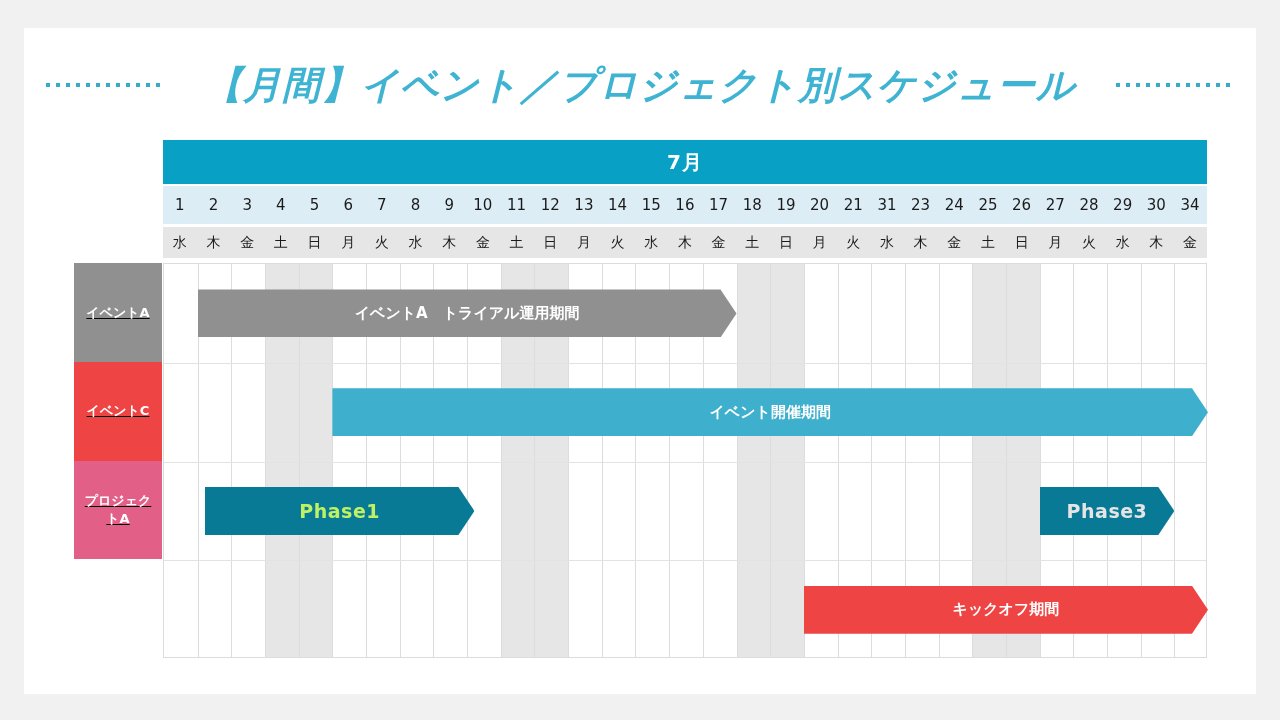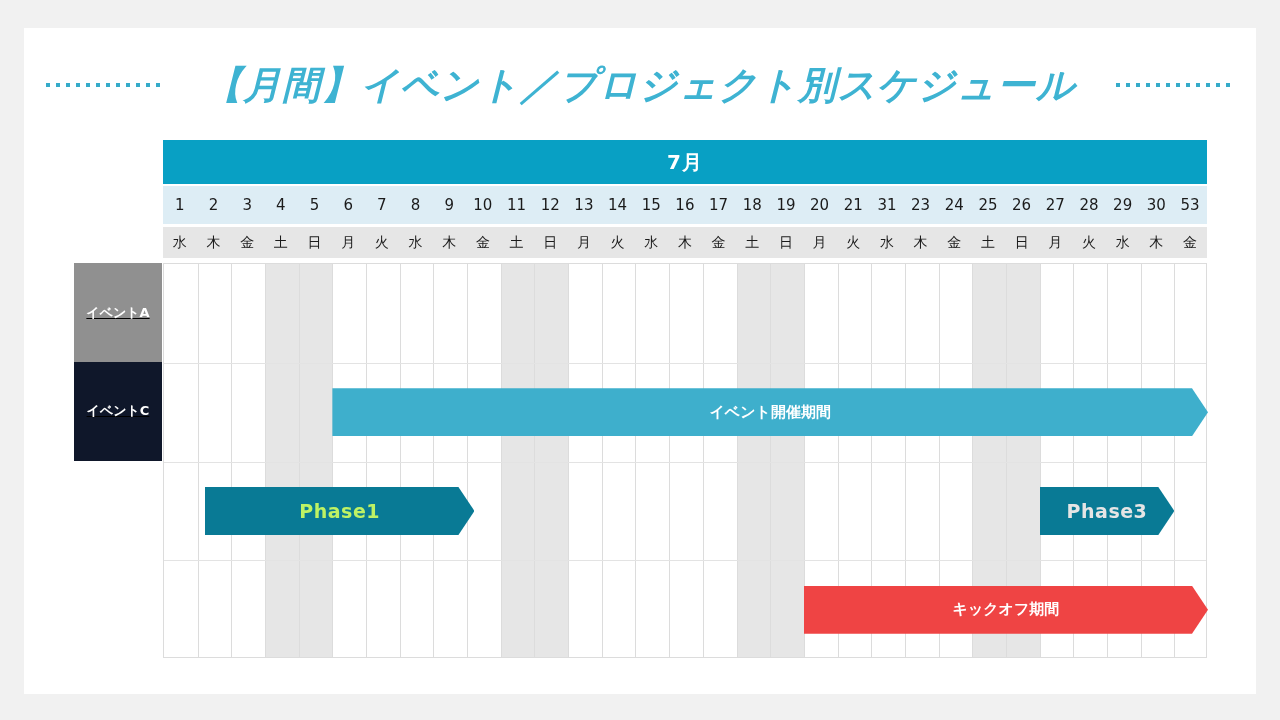--- a/index.html
+++ b/index.html
@@ -106,21 +106,21 @@
         <div class="cal-cell">21</div>
         <div class="cal-cell">31</div>
         <div class="cal-cell">23</div>
         <div class="cal-cell">24</div>
         <div class="cal-cell">25</div>
         <div class="cal-cell">26</div>
         <div class="cal-cell">27</div>
         <div class="cal-cell">28</div>
         <div class="cal-cell">29</div>
         <div class="cal-cell">30</div>
-        <div class="cal-cell">53</div>
+        <div class="cal-cell">34</div>
       </div>
     <div class="weekday-row" id="weekdayRow" style="background: rgb(230, 230, 230);">
         <div class="cal-cell">水</div>
         <div class="cal-cell">木</div>
         <div class="cal-cell">金</div>
         <div class="cal-cell">土</div>
         <div class="cal-cell">日</div>
         <div class="cal-cell">月</div>
         <div class="cal-cell">火</div>
         <div class="cal-cell">水</div>
@@ -143,21 +143,22 @@
         <div class="cal-cell">土</div>
         <div class="cal-cell">日</div>
         <div class="cal-cell">月</div>
         <div class="cal-cell">火</div>
         <div class="cal-cell">水</div>
         <div class="cal-cell">木</div>
         <div class="cal-cell">金</div>
       </div>
     <div class="labels" id="labels">
         <div class="label-block" style="background: rgb(144, 144, 144);">イベントA</div>
-        <div class="label-block" style="background: #0f172a;">イベントC</div>
+        <div class="label-block" style="background: #ef4444;">イベントC</div>
+        <div class="label-block" style="background: rgb(226, 95, 136);">プロジェクトA</div>
       </div>
     <div class="grid" id="grid">
         <div class="shade" style="left: 101.032px; width: 33.6774px; background: rgb(230, 230, 230);"></div>
         <div class="shade" style="left: 134.71px; width: 33.6774px; background: rgb(230, 230, 230);"></div>
         <div class="shade" style="left: 336.774px; width: 33.6774px; background: rgb(230, 230, 230);"></div>
         <div class="shade" style="left: 370.452px; width: 33.6774px; background: rgb(230, 230, 230);"></div>
         <div class="shade" style="left: 572.516px; width: 33.6774px; background: rgb(230, 230, 230);"></div>
         <div class="shade" style="left: 606.194px; width: 33.6774px; background: rgb(230, 230, 230);"></div>
         <div class="shade" style="left: 808.258px; width: 33.6774px; background: rgb(230, 230, 230);"></div>
         <div class="shade" style="left: 841.935px; width: 33.6774px; background: rgb(230, 230, 230);"></div>
@@ -187,20 +188,21 @@
         <div class="vline" style="left: 808.258px; background: rgb(220, 220, 220);"></div>
         <div class="vline" style="left: 841.935px; background: rgb(220, 220, 220);"></div>
         <div class="vline" style="left: 875.613px; background: rgb(220, 220, 220);"></div>
         <div class="vline" style="left: 909.29px; background: rgb(220, 220, 220);"></div>
         <div class="vline" style="left: 942.968px; background: rgb(220, 220, 220);"></div>
         <div class="vline" style="left: 976.645px; background: rgb(220, 220, 220);"></div>
         <div class="vline" style="left: 1010.32px; background: rgb(220, 220, 220);"></div>
         <div class="hline" style="top: 98.75px;"></div>
         <div class="hline" style="top: 197.5px;"></div>
         <div class="hline" style="top: 296.25px;"></div>
+        <div class="bar jp" style="left: 33.6774px; width: 538.839px; top: 25.375px; background: rgb(144, 144, 144); color: rgb(255, 255, 255);">イベントA　トライアル運用期間</div>
         <div class="bar jp" style="left: 168.387px; width: 875.613px; top: 124.125px; background: rgb(62, 175, 204); color: rgb(255, 255, 255);">イベント開催期間</div>
         <div class="bar latin" style="left: 41px; width: 269.419px; top: 222.875px; background: rgb(9, 122, 149); color: #bef264;">Phase1</div>
         <div class="bar latin" style="left: 875.613px; width: 134.71px; top: 222.875px; background: rgb(9, 122, 149); color: #e5e5e5;">Phase3</div>
         <div class="bar jp" style="left: 639.871px; width: 404.129px; top: 321.625px; background: #ef4444; color: rgb(255, 255, 255);">キックオフ期間</div>
       </div>
   </div>
 
 </div>
 
 </body></html>

